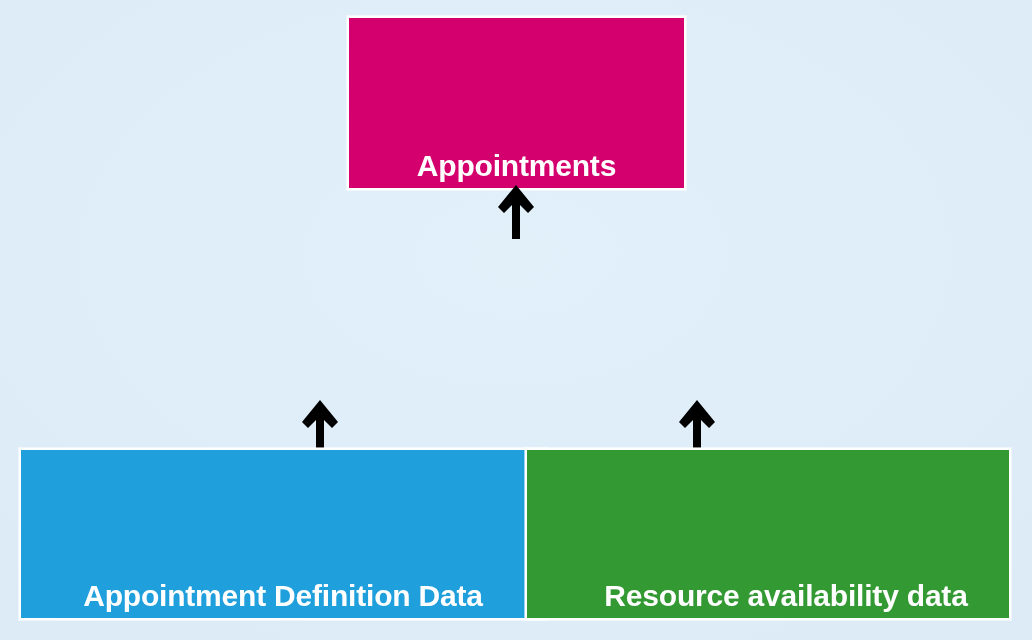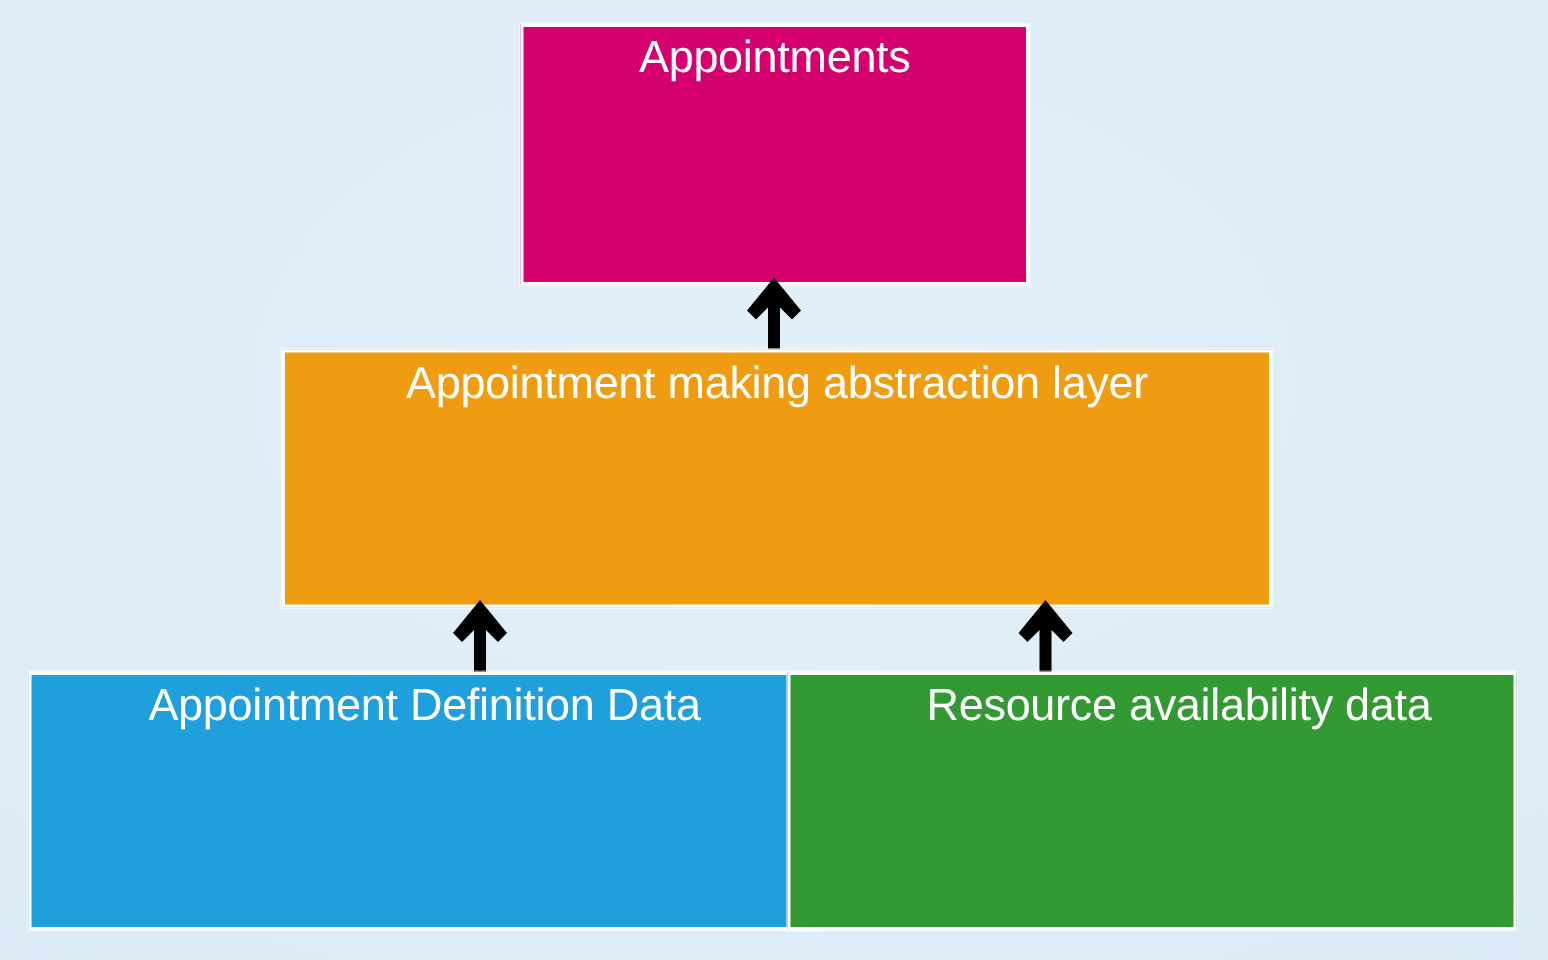--- a/index.html
+++ b/index.html
@@ -14,25 +14,25 @@
     overflow: hidden;
     background: #deedf7;
     background-image: radial-gradient(ellipse 120% 120% at 50% 40%, #e2f0fa 0%, #dcebf6 60%, #d7e8f4 100%);
     font-family: "Liberation Sans", sans-serif;
   }
 
   .node {
     position: absolute;
     box-sizing: border-box;
     display: flex;
-    align-items: flex-start;
+    align-items: flex-end;
     justify-content: center;
     text-align: center;
     color: #ffffff;
-    font-weight: normal;
+    font-weight: bold;
     line-height: 1.16;
     letter-spacing: -0.2px;
     border: 2px solid #ffffff;
     box-shadow: 0 0 0 1px rgba(255,255,255,0.55);
     padding: 4px 10px;
   }
 
   .node .label {
     display: block;
     width: 100%;
@@ -111,23 +111,20 @@
   <div id="node-appointments" class="node">
     <span class="label">Appointments</span>
   </div>
 
   <div id="arrow-layer-to-appointments" class="arrow">
     <svg viewBox="0 0 38 56" preserveAspectRatio="none" aria-hidden="true">
       <polygon points="19,1 37,23 31,29 23,21 23,55 15,55 15,21 7,29 1,23" fill="#000000"></polygon>
     </svg>
   </div>
 
-  <div id="node-abstraction-layer" class="node">
-    <span class="label">Appointment making abstraction layer</span>
-  </div>
 
   <div id="arrow-definition-to-layer" class="arrow">
     <svg viewBox="0 0 38 56" preserveAspectRatio="none" aria-hidden="true">
       <polygon points="19,1 37,23 31,29 23,21 23,55 15,55 15,21 7,29 1,23" fill="#000000"></polygon>
     </svg>
   </div>
 
   <div id="arrow-availability-to-layer" class="arrow">
     <svg viewBox="0 0 38 56" preserveAspectRatio="none" aria-hidden="true">
       <polygon points="19,1 37,23 31,29 23,21 23,55 15,55 15,21 7,29 1,23" fill="#000000"></polygon>

